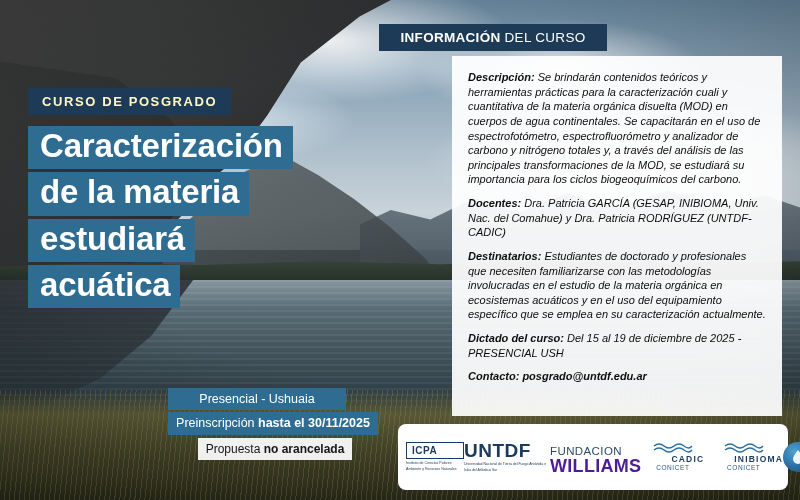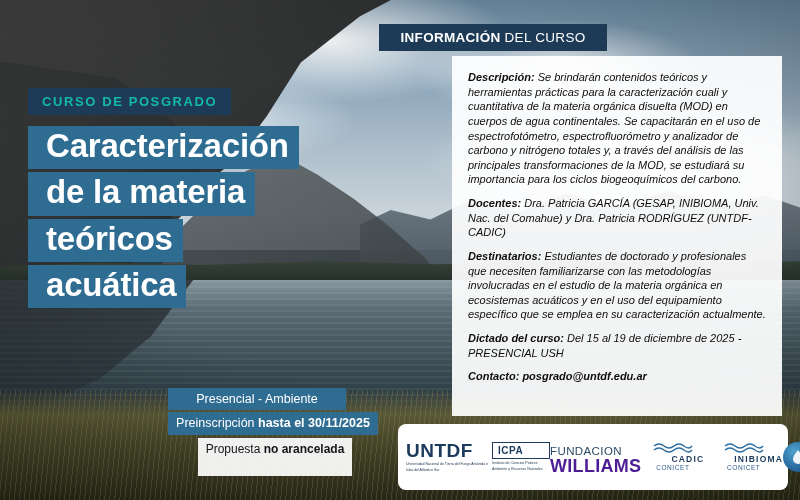--- a/index.html
+++ b/index.html
@@ -134,39 +134,39 @@
     margin-bottom: 9px;
     text-align: left;
   }
   .info-panel .lbl { font-weight: bold; }
 
   
   .kicker {
     position: absolute;
     left: 28px; top: 88px;
     background: #1d3b57;
-    color: #14b8a6;
+    color: #fef9c3;
     font-size: 13px;
     font-weight: bold;
     letter-spacing: 1.6px;
     padding: 6px 14px 6px 14px;
   }
   .title-lines {
     position: absolute;
     left: 28px; top: 126px;
     width: 340px;
   }
   .title-lines span {
     display: inline-block;
     background: #2f6c91;
     color: #ffffff;
     font-size: 33px;
     font-weight: bold;
     line-height: 1.04;
-    padding: 3px 10px 6px 18px;
+    padding: 3px 10px 6px 12px;
     margin-bottom: 3px;
     letter-spacing: -0.2px;
   }
 
   
   .badge {
     position: absolute;
     background: #2f6c91;
     color: #ffffff;
     text-align: center;
@@ -179,21 +179,21 @@
   }
   .badge-preins {
     left: 168px; top: 412px;
     width: 210px; height: 23px;
     font-size: 12.5px;
     line-height: 23px;
   }
   .badge-preins b { font-weight: bold; }
   .badge-propuesta {
     left: 198px; top: 438px;
-    width: 154px; height: 38px;
+    width: 154px; height: 22px;
     font-size: 12px;
     line-height: 22px;
     background: rgba(255,255,255,0.92);
     color: #14151a;
   }
   .badge-propuesta b { font-weight: bold; }
 
   
   .logo-strip {
     position: absolute;
@@ -288,47 +288,47 @@
     </p>
     <p>
       <span class="lbl">Contacto:</span><span class="lbl"> posgrado@untdf.edu.ar</span>
     </p>
   </div>
 
   <div class="kicker">CURSO DE POSGRADO</div>
   <div class="title-lines">
     <span>Caracterización</span><br>
     <span>de la materia</span><br>
-    <span>teóricos</span><br>
+    <span>estudiará</span><br>
     <span>acuática</span>
   </div>
 
-  <div class="badge badge-presencial">Presencial - Ambiente</div>
+  <div class="badge badge-presencial">Presencial - Ushuaia</div>
   <div class="badge badge-preins">
     <span>Preinscripción </span><b>hasta el 30/11/2025</b>
   </div>
   <div class="badge badge-propuesta">
     <span>Propuesta </span><b>no arancelada</b>
   </div>
 
   <div class="logo-strip">
+
+    <div class="logo">
+      <div>
+        <div class="logo-icpa-box">ICPA</div>
+        <div class="logo-icpa-sub">Instituto de Ciencias Polares
+Ambiente y Recursos Naturales</div>
+      </div>
+    </div>
 
     <div class="logo">
       <div>
         <div class="logo-untdf-main">UNTDF</div>
         <div class="logo-untdf-sub">Universidad Nacional de Tierra del Fuego
 Antártida e Islas del Atlántico Sur</div>
-      </div>
-    </div>
-
-    <div class="logo">
-      <div>
-        <div class="logo-icpa-box">ICPA</div>
-        <div class="logo-icpa-sub">Instituto de Ciencias Polares
-Ambiente y Recursos Naturales</div>
       </div>
     </div>
 
     <div class="logo">
       <div>
         <div class="logo-fw-1">FUNDACION</div>
         <div class="logo-fw-2">WILLIAMS</div>
       </div>
     </div>
 

